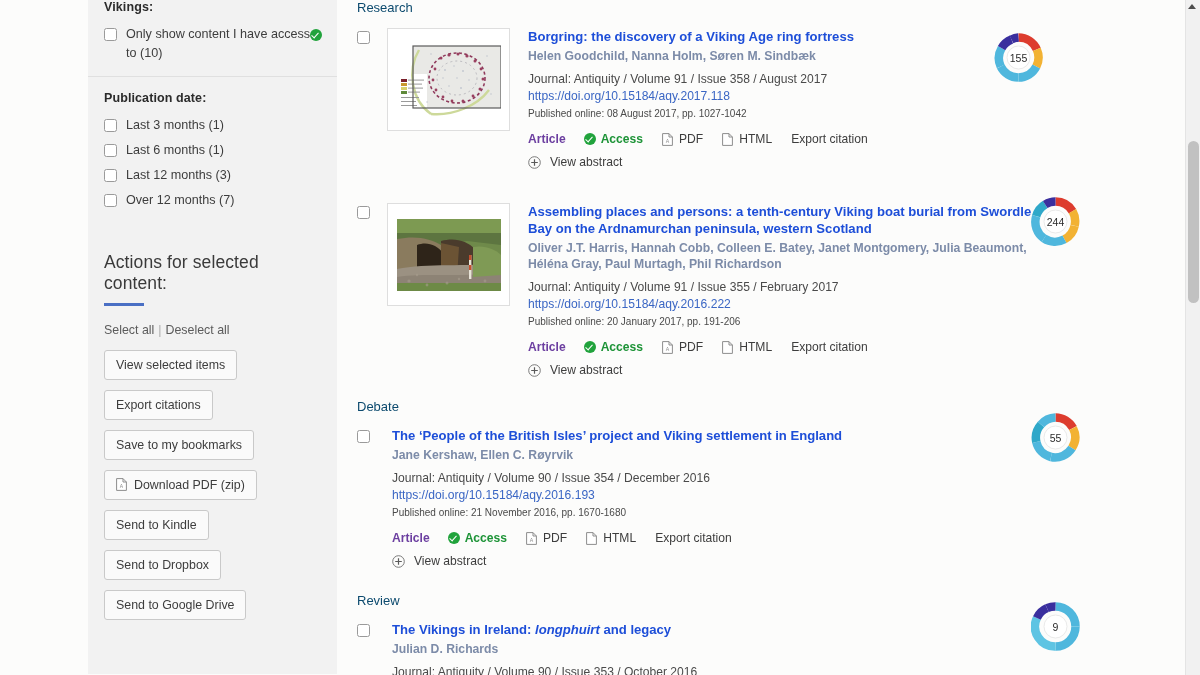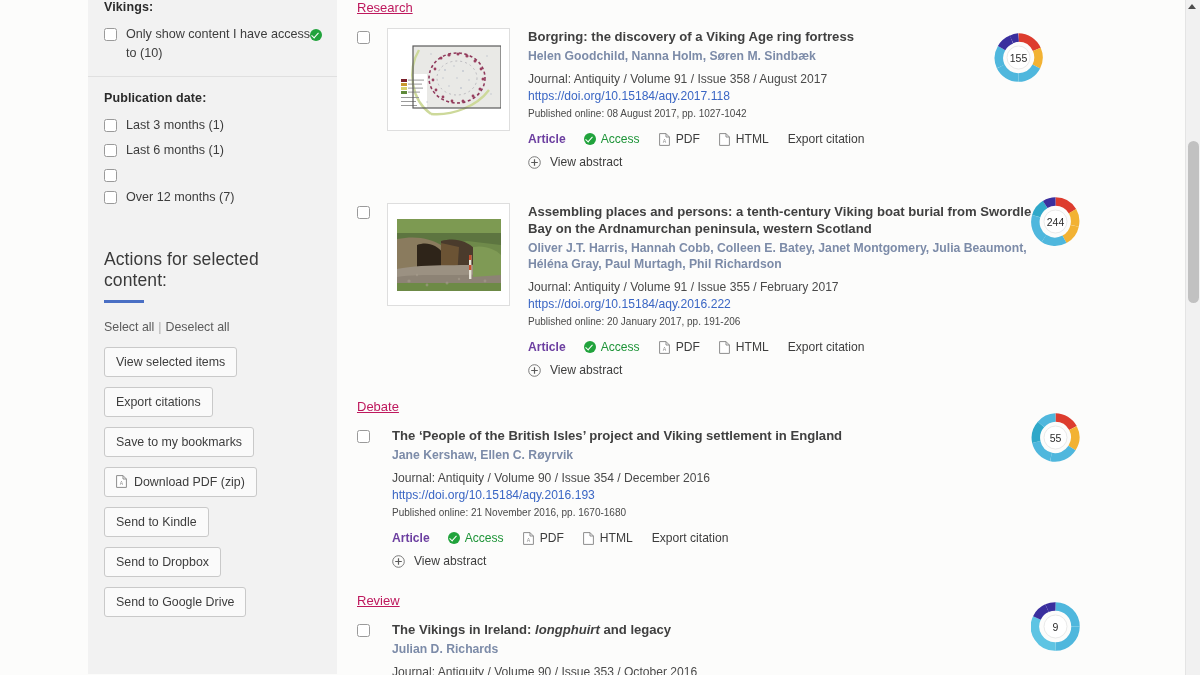--- a/index.html
+++ b/index.html
@@ -158,24 +158,23 @@
   
   .results {
     position: absolute;
     left: 357px;
     top: 0;
     width: 700px;
   }
 
   .section-head {
     font-size: 13px;
-    color: #be185d;
+    color: #0c4a6e;
     font-weight: normal;
     margin-bottom: 13px;
-    text-decoration: underline;
   }
 
   .result-item {
     display: flex;
     align-items: flex-start;
     position: relative;
   }
 
   .item-cb {
     width: 13px; height: 13px;
@@ -201,21 +200,21 @@
     overflow: hidden;
   }
 
   .thumb-inner { width: 104px; height: 72px; overflow: hidden; }
 
   .item-body { flex: 1; padding-right: 10px; }
 
   .item-title {
     font-size: 13.1px;
     font-weight: bold;
-    color: #404040;
+    color: #1d4ed8;
     line-height: 17px;
     margin-bottom: 3px;
     cursor: pointer;
   }
   .item-title em { font-style: italic; }
 
   .item-authors {
     font-size: 12.2px;
     color: #7c8ba8;
     line-height: 16px;
@@ -253,21 +252,21 @@
 
   .act-article {
     color: #6c3fa0;
     font-weight: bold;
     margin-right: 18px;
     cursor: pointer;
   }
 
   .act-access {
     color: #1e9438;
-    font-weight: normal;
+    font-weight: bold;
     display: inline-flex;
     align-items: center;
     margin-right: 19px;
   }
   .act-access .tick-circle { margin-right: 5px; }
 
   .act-file {
     display: inline-flex;
     align-items: center;
     color: #3d3d3d;
@@ -366,20 +365,21 @@
     <div class="facet-row">
       <span class="cb"></span>
       <span class="facet-label">Last 3 months (1)</span>
     </div>
     <div class="facet-row">
       <span class="cb"></span>
       <span class="facet-label">Last 6 months (1)</span>
     </div>
     <div class="facet-row">
       <span class="cb"></span>
+      <span class="facet-label">Last 12 months (3)</span>
     </div>
     <div class="facet-row">
       <span class="cb"></span>
       <span class="facet-label">Over 12 months (7)</span>
     </div>
   </div>
 
   <div class="actions-wrap">
     <div class="actions-title">Actions for selected content:</div>
     <div class="actions-rule"></div>

